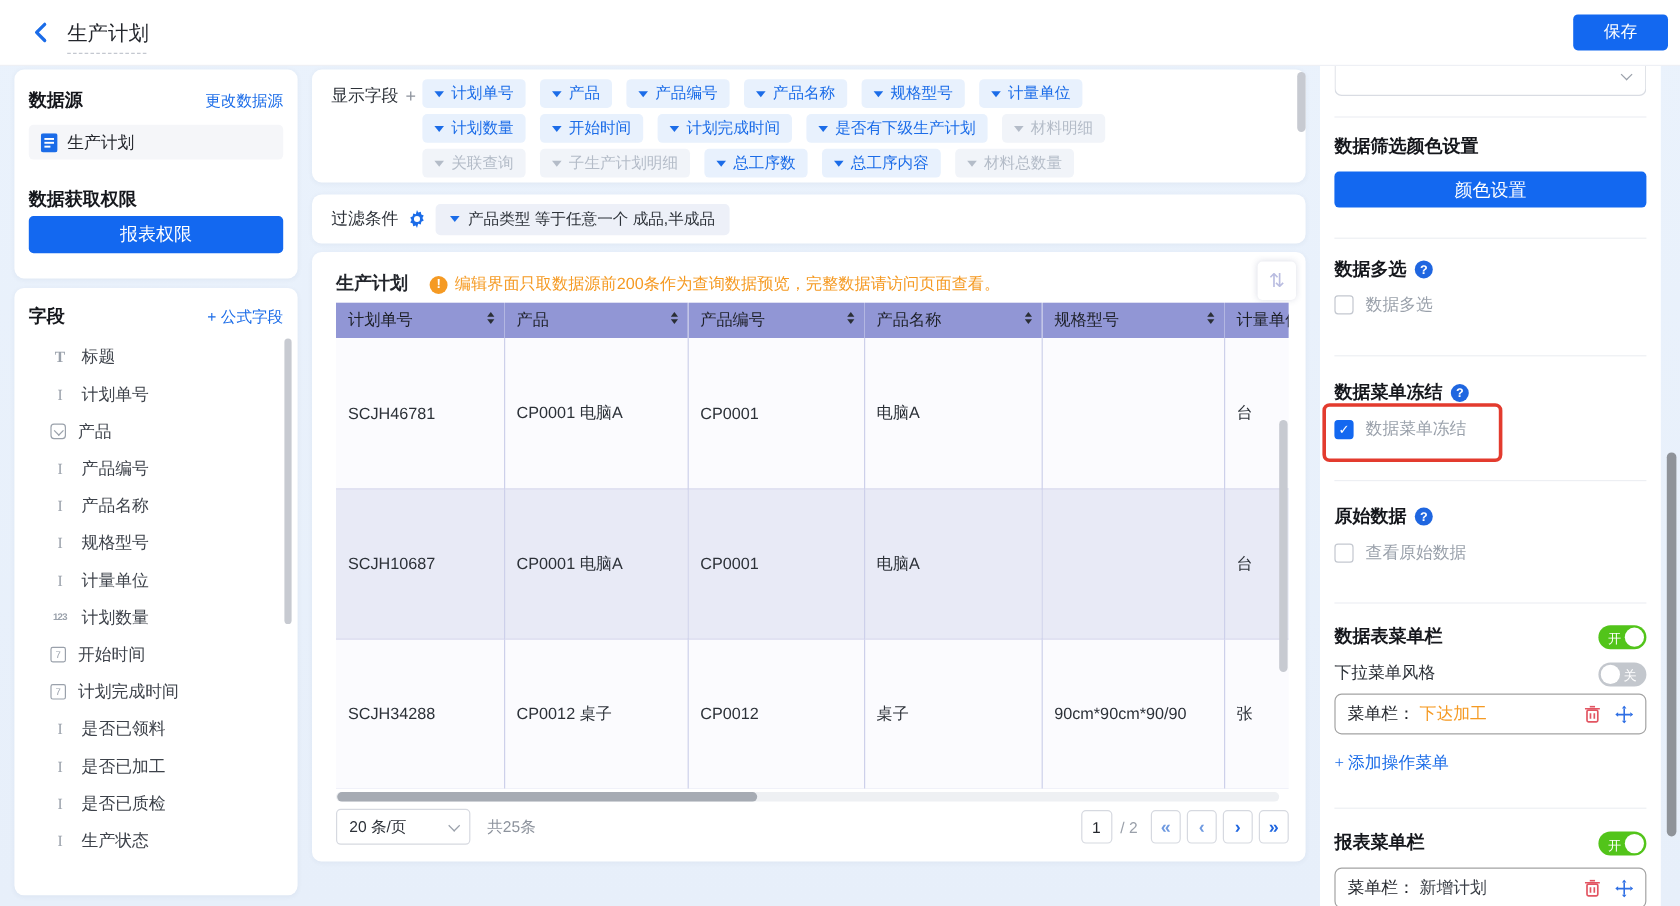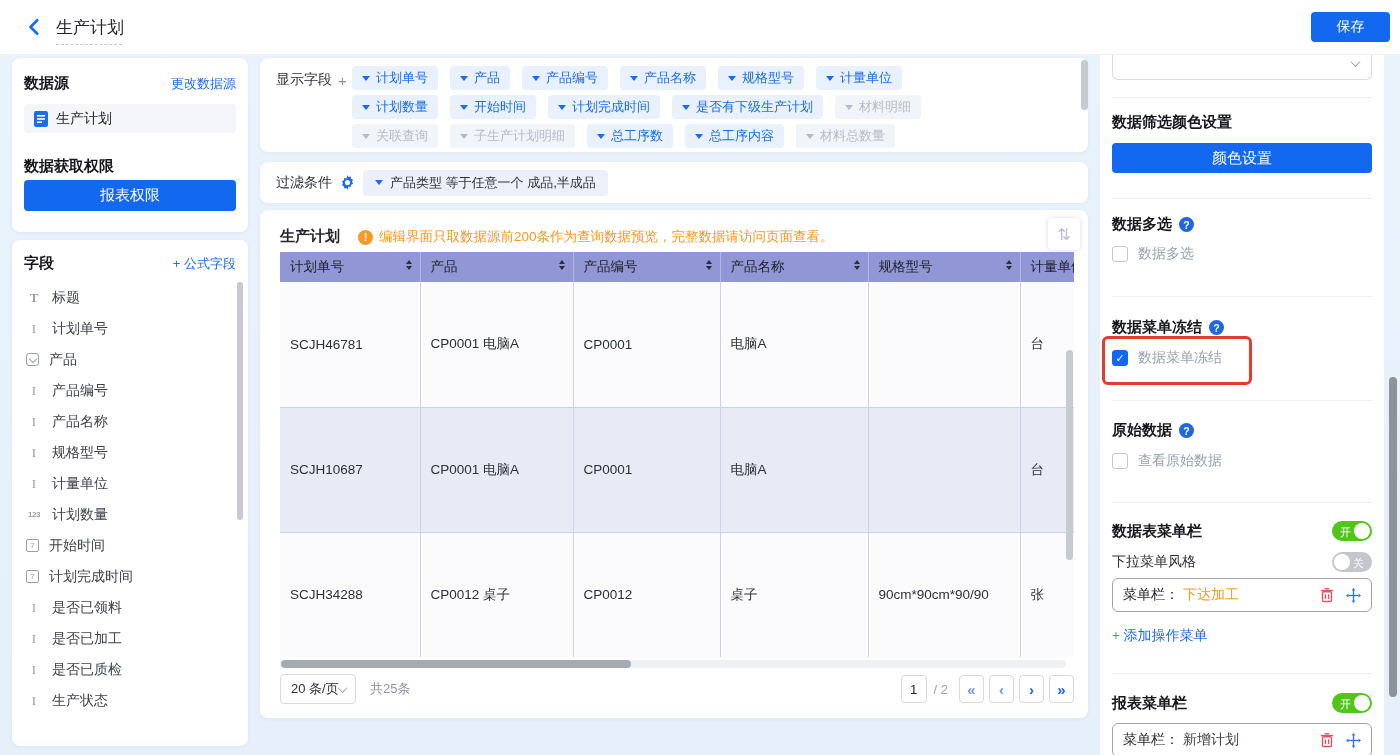--- a/index.html
+++ b/index.html
@@ -24,21 +24,21 @@
   .sec-title { font-size:15px; font-weight:bold; color:#15171c; }
   .blue-link { font-size:13px; color:#1b6ce8; cursor:pointer; }
   .ds-head { position:absolute; left:12px; right:12px; top:16px; display:flex; justify-content:space-between; align-items:center; }
   .source-box { position:absolute; left:12px; right:12px; top:46px; height:29px; background:#f5f6f9; border-radius:4px; display:flex; align-items:center; gap:8px; padding-left:10px; font-size:14px; }
   .perm-title { position:absolute; left:12px; top:99px; }
   .blue-btn { background:#1368f0; color:#fff; border:none; border-radius:4px; font-size:15px; display:flex; align-items:center; justify-content:center; cursor:pointer; }
   .perm-btn { position:absolute; left:12px; right:12px; top:122px; height:31px; }
 
   .fields-card { left:12px; top:240px; width:236px; height:506px; overflow:hidden; }
   .fields-head { position:absolute; left:12px; right:12px; top:14px; display:flex; justify-content:space-between; align-items:center; }
-  .field-list { position:absolute; left:0; right:0; top:42px; }
+  .field-list { position:absolute; left:16px; right:0; top:42px; }
   .field-item { height:31px; display:flex; align-items:center; gap:10px; padding-left:14px; font-size:14px; color:#3d424a; cursor:pointer; }
   .fi { width:16px; height:16px; display:flex; align-items:center; justify-content:center; color:#9aa1ab; flex:none; }
   .fi-title::before { content:"T"; font-family:"Liberation Serif",serif; font-size:13px; font-weight:bold; }
   .fi-text::before { content:"I"; font-family:"Liberation Serif",serif; font-size:13px; }
   .fi-select { width:13px; height:13px; border:1.3px solid #9aa1ab; border-radius:3px; }
   .fi-select::before { content:""; width:5px; height:5px; border-right:1.4px solid #9aa1ab; border-bottom:1.4px solid #9aa1ab; transform:rotate(45deg); margin-top:-2px; }
   .fi-number::before { content:"123"; font-size:8px; font-weight:bold; letter-spacing:-0.5px; }
   .fi-date { width:13px; height:13px; border:1.3px solid #9aa1ab; border-radius:2px; position:relative; }
   .fi-date::after { content:"7"; position:absolute; left:0; right:0; top:1px; text-align:center; font-size:8px; }
   .left-scroll { position:absolute; right:5px; top:42px; width:6px; height:238px; background:#c7cad1; border-radius:3px; }
@@ -76,21 +76,21 @@
   tr.alt td { background:#e8eaf6; } tr.plain td { background:#fbfbfe; }
   .sort-pair { position:absolute; right:8px; top:8px; display:flex; flex-direction:column; gap:2px; }
   .tri-up { width:0; height:0; border-left:3.5px solid transparent; border-right:3.5px solid transparent; border-bottom:4.5px solid #2a2e35; }
   .tri-down { width:0; height:0; border-left:3.5px solid transparent; border-right:3.5px solid transparent; border-top:4.5px solid #2a2e35; }
 
   .v-scroll-table { position:absolute; left:806px; top:140px; width:7px; height:210px; background:#c7cad1; border-radius:4px; }
   .h-scroll-track { position:absolute; left:20px; top:450px; width:786px; height:8px; background:#eef0f3; border-radius:4px; }
   .h-scroll-thumb { position:absolute; left:1px; top:0; width:350px; height:8px; background:#a6abb3; border-radius:4px; }
 
   .pv-footer { position:absolute; left:20px; right:14px; top:464px; height:30px; display:flex; align-items:center; }
-  .size-select { width:76px; height:30px; border:1px solid #d6d9e0; border-radius:4px; display:flex; align-items:center; justify-content:space-between; padding:0 9px 0 10px; font-size:13px; color:#2c3138; cursor:pointer; }
+  .size-select { width:112px; height:30px; border:1px solid #d6d9e0; border-radius:4px; display:flex; align-items:center; justify-content:space-between; padding:0 9px 0 10px; font-size:13px; color:#2c3138; cursor:pointer; }
   .chev { width:7px; height:7px; border-right:1.6px solid #9aa0aa; border-bottom:1.6px solid #9aa0aa; transform:rotate(45deg) translate(-1px,-1px); }
   .total-text { margin-left:14px; font-size:13px; color:#8d939d; }
   .pager { margin-left:auto; display:flex; align-items:center; gap:5px; }
   .page-box { width:26px; height:28px; border:1px solid #d6d9e0; border-radius:4px; display:flex; align-items:center; justify-content:center; font-size:13px; }
   .page-of { color:#9aa0aa; font-size:13px; margin:0 6px 0 2px; }
   .nav-btn { width:25px; height:28px; border:1px solid #d6d9e0; border-radius:4px; background:#fff; display:flex; align-items:center; justify-content:center; font-size:15px; font-weight:bold; cursor:pointer; }
   .nav-btn.lite { color:#6f9ae0; } .nav-btn.strong { color:#1f66e0; }
 
   
   .mid-scroll { position:absolute; left:1081px; top:60px; width:7px; height:50px; background:#c7cad1; border-radius:4px; z-index:4; }
@@ -99,21 +99,21 @@
   .settings { position:absolute; left:1100px; top:55px; width:284px; height:700px; background:#fff; overflow:hidden; }
   .rp-select { position:absolute; left:12px; right:12px; top:0; height:25px; border:1px solid #d9dce3; border-top:none; border-radius:0 0 6px 6px; cursor:pointer; }
   .rp-select .chev { position:absolute; right:12px; top:5px; }
   .divider { position:absolute; left:12px; right:12px; border-top:1px solid #edeff3; }
   .rp-head { position:absolute; left:12px; display:flex; align-items:center; gap:7px; font-size:15px; font-weight:bold; color:#15171c; }
   .help-icon { width:15px; height:15px; border-radius:50%; background:#1f66e0; color:#fff; font-size:10.5px; font-weight:bold; display:flex; align-items:center; justify-content:center; cursor:pointer; }
   .cb-row { position:absolute; left:12px; display:flex; align-items:center; gap:10px; font-size:14px; color:#9aa1ab; cursor:pointer; }
   .checkbox { width:16px; height:16px; border:1px solid #c3c7cf; border-radius:3px; background:#fff; flex:none; }
   .checkbox.checked { background:#1368f0; border-color:#1368f0; color:#fff; display:flex; align-items:center; justify-content:center; font-size:11px; font-weight:bold; }
   .annotation { position:absolute; left:2px; top:281px; width:150px; height:49px; border:3px solid #e33b2e; border-radius:6px; pointer-events:none; }
-  .toggle-row { position:absolute; left:12px; right:12px; display:flex; align-items:center; justify-content:space-between;gap:48px; }
+  .toggle-row { position:absolute; left:12px; right:12px; display:flex; justify-content:space-between;gap:48px; }
   .toggle-row .lbl { font-size:15px; color:#15171c; } .toggle-row .lbl.bold { font-weight:bold; }
   .toggle-row .lbl.plain { font-weight:normal; font-size:14px; color:#2c3138; }
   .toggle { width:40px; height:20px; border-radius:10px; position:relative; font-size:11px; color:#fff; cursor:pointer; flex:none; }
   .toggle.on { background:#52c41a; } .toggle.off { background:#c3c7cd; }
   .toggle .knob { position:absolute; top:2px; width:16px; height:16px; border-radius:50%; background:#fff; }
   .toggle.on .knob { right:2px; } .toggle.off .knob { left:2px; }
   .toggle.on .t-label { position:absolute; left:8px; top:3.5px; } .toggle.off .t-label { position:absolute; right:8px; top:3.5px; }
   .menu-box { position:absolute; left:12px; right:12px; height:34px; border:1px solid #a3a3a3; border-radius:6px; display:flex; align-items:center; padding:0 10px; font-size:14px; gap:4px; }
   .menu-val-orange { color:#f59a23; cursor:pointer; } .menu-val-dark { color:#3a3f47; cursor:pointer; }
   .menu-icons { margin-left:auto; display:flex; gap:12px; align-items:center; }

